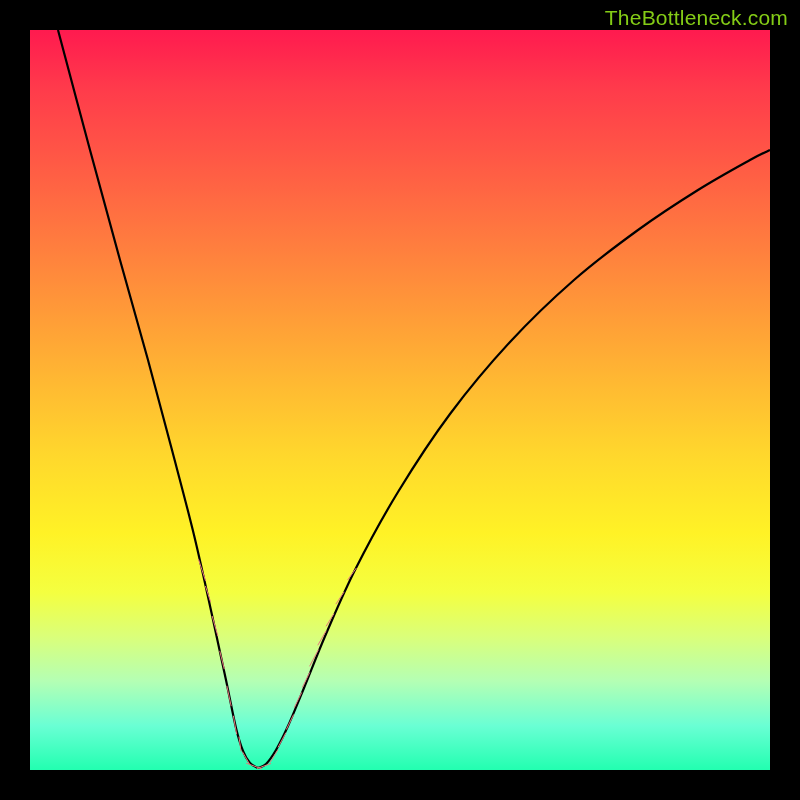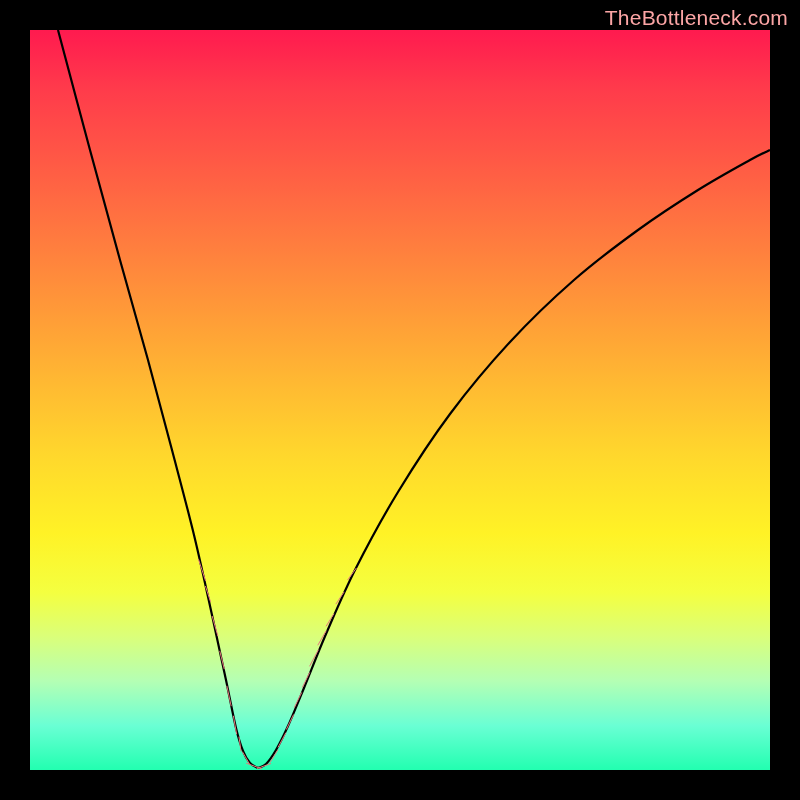--- a/index.html
+++ b/index.html
@@ -29,21 +29,21 @@
       #f4ff40 76%,
       #daff7a 82%,
       #b4ffb4 88%,
       #6affd4 94%,
       #22ffb0 100%);
   }
   .watermark {
     position: absolute;
     top: 6px;
     right: 12px;
-    color: #fca5a5;
+    color: #84cc16;
     font-size: 21px;
     font-weight: 500;
     letter-spacing: 0.2px;
     z-index: 10;
   }
   svg.plot {
     position: absolute;
     left: 30px;
     top: 30px;
     width: 740px;

